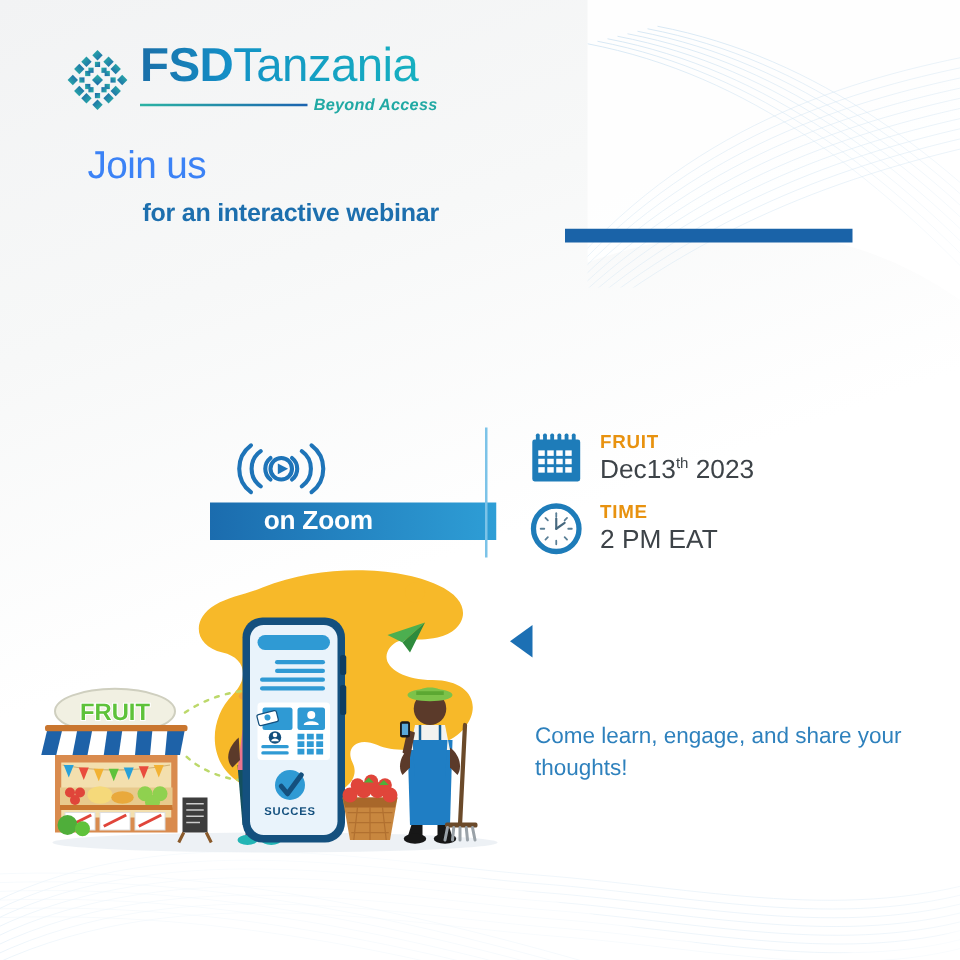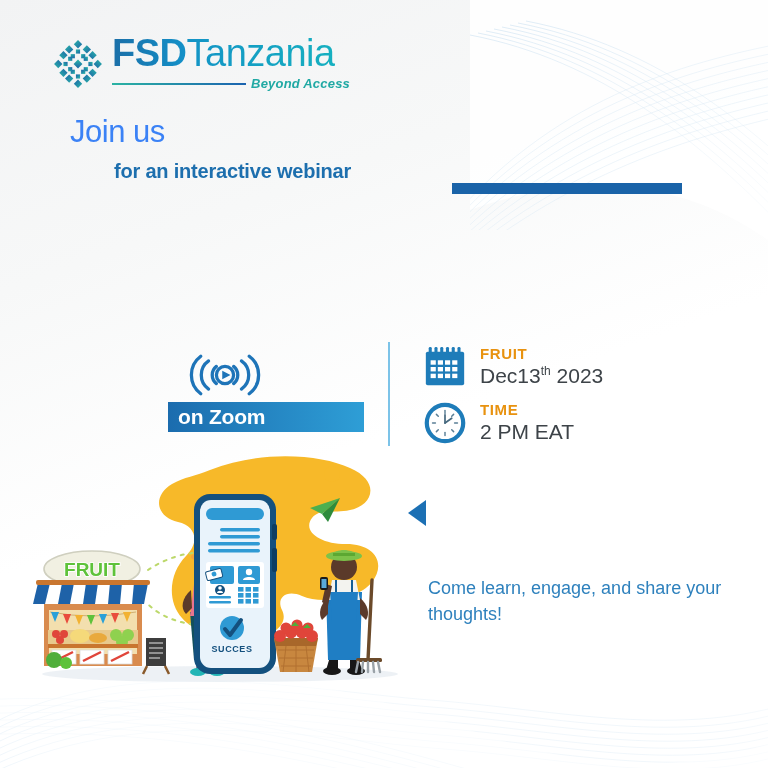--- a/index.html
+++ b/index.html
@@ -37,21 +37,21 @@
     background:linear-gradient(100deg,#1161a4 0%,#1877bd 45%,#2ba0da 100%);
     border-bottom-right-radius:34px;}
   .banner-text{position:absolute;left:24px;top:20px;width:630px;color:#ffffff;
     font-size:23.5px;font-weight:700;line-height:1.38;letter-spacing:-0.1px;}
 
   
   .live-row{position:absolute;left:168px;top:352px;display:flex;align-items:center;}
   .live-word{font-size:38px;font-weight:700;color:#1e74b8;letter-spacing:1px;line-height:1;}
   .live-icon{margin-left:14px;width:86px;height:46px;}
   .zoom-bar{position:absolute;left:168px;top:402px;width:196px;height:30px;
-    background:linear-gradient(90deg,#1b6cae 0%,#2e9ed6 100%);display:flex;align-items:center;}
+    background:linear-gradient(90deg,#1b6cae 0%,#2e9ed6 100%);display:flex;align-items:center;padding-left:33px;}
   .zoom-bar span{color:#fff;font-size:21px;font-weight:700;margin-left:10px;letter-spacing:-0.2px;}
 
   .divider{position:absolute;left:388px;top:342px;width:2px;height:104px;background:#7cc3e8;}
 
   
   .dt-block{position:absolute;left:422px;top:344px;}
   .dt-row{display:flex;align-items:center;margin-bottom:10px;}
   .dt-ico{width:46px;height:46px;flex:0 0 46px;}
   .dt-txt{margin-left:12px;}
   .dt-label{font-size:15px;font-weight:700;color:#e8920f;letter-spacing:.6px;line-height:1.1;}

